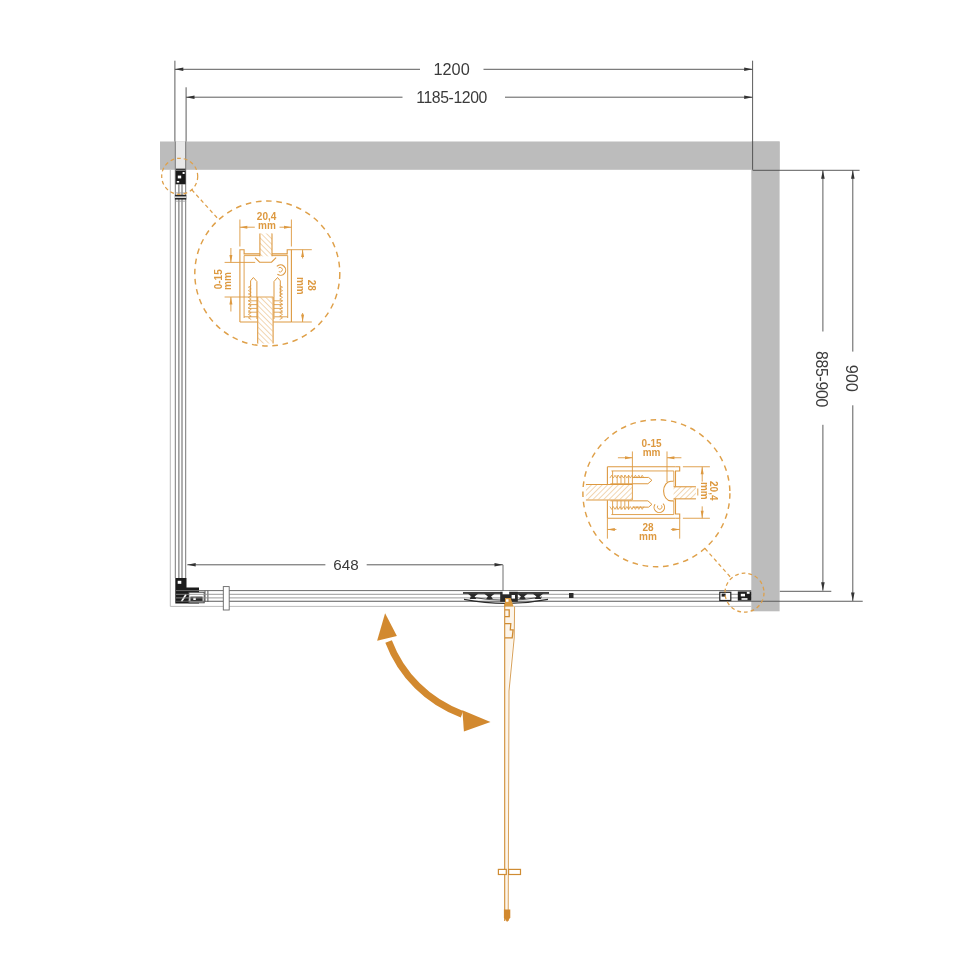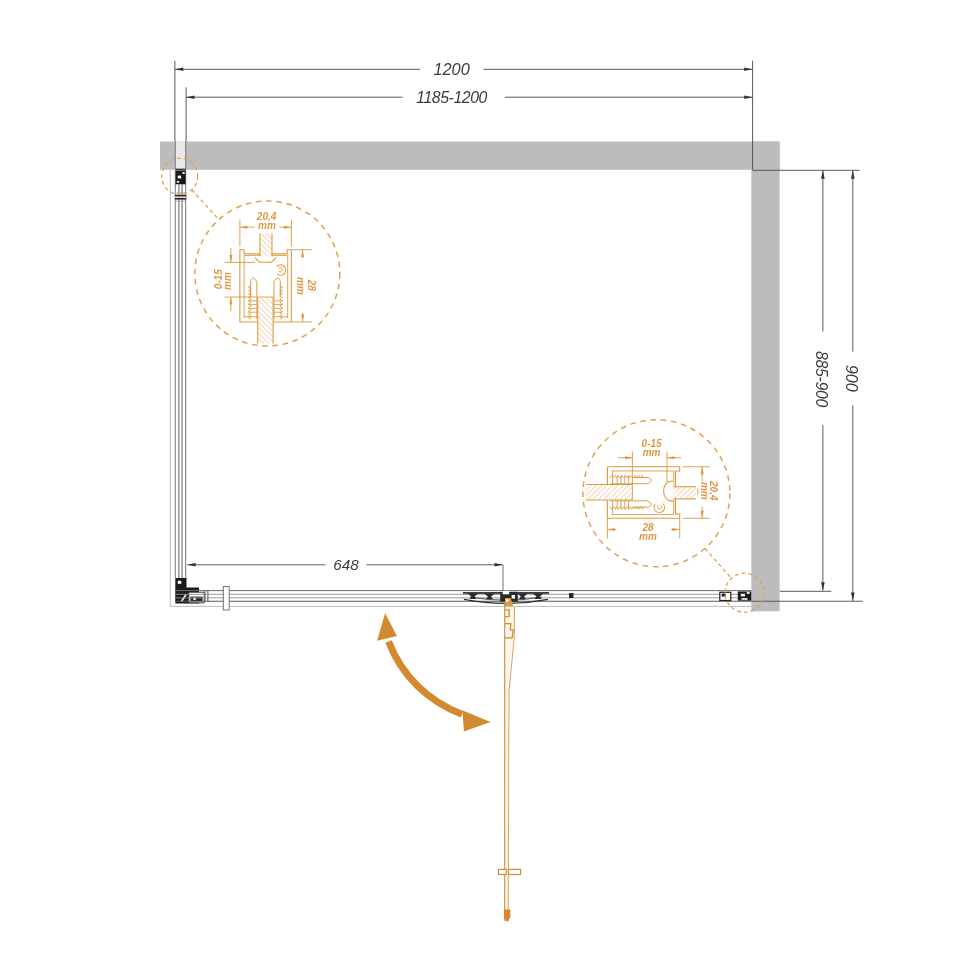--- a/index.html
+++ b/index.html
@@ -1,16 +1,16 @@
 <!DOCTYPE html>
 <html><head>
 <meta charset="utf-8">
 <style>
   html,body{margin:0;padding:0;background:#ffffff;}
-  #page{width:970px;height:970px;position:relative;background:#fff;overflow:hidden;font-style:italic;}
+  #page{width:970px;height:970px;position:relative;background:#fff;overflow:hidden;}
   text{font-family:"Liberation Sans",sans-serif;}
   .dim{fill:#3b3b3b;font-size:16.3px;}
   .od{fill:#dd9940;font-size:10px;font-weight:bold;}
 </style>
 </head>
 <body>
 <div id="page">
 <svg width="970" height="970" viewBox="0 0 970 970">
 <defs>
   <pattern id="hat" patternUnits="userSpaceOnUse" width="3.8" height="3.8" patternTransform="rotate(-45)">

